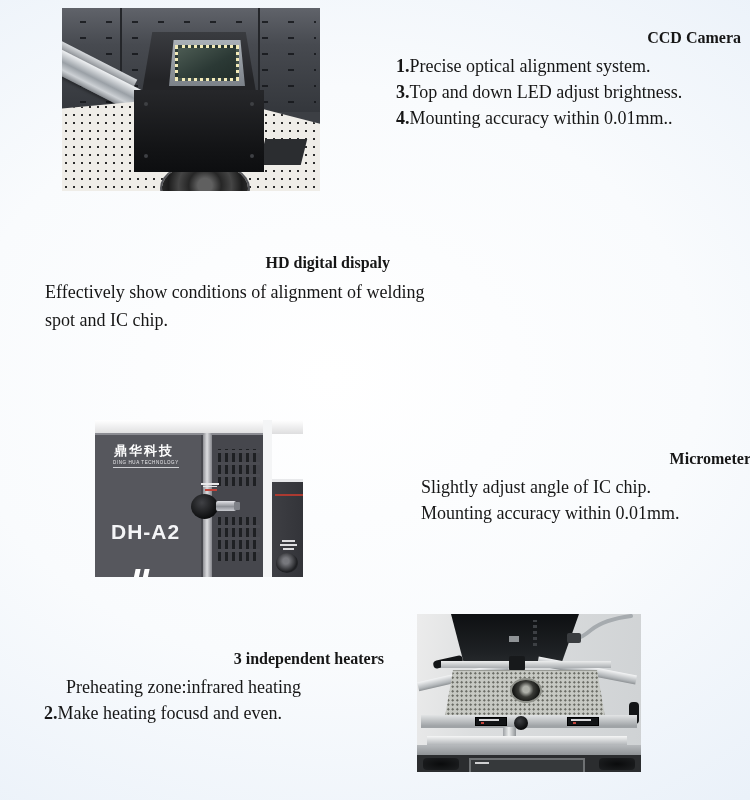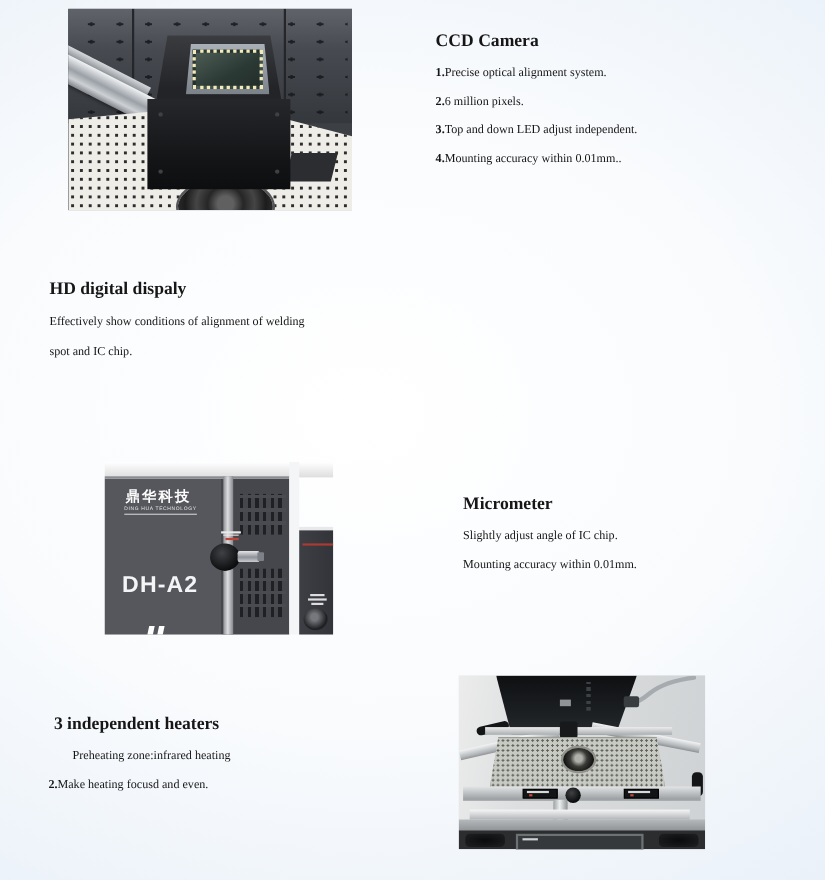--- a/index.html
+++ b/index.html
@@ -4,22 +4,22 @@
 <style>
   html,body{margin:0;padding:0;}
   .canvas{
     position:relative;width:750px;height:800px;overflow:hidden;
     background:radial-gradient(130% 95% at 44% 47%, #ffffff 0%, #f9fbfd 38%, #eaf1f9 70%, #e0ebf6 100%);
     font-family:"Liberation Serif", serif;color:#161616;
   }
   .abs{position:absolute;}
   
   .tb{position:absolute;}
-  .tb .tb-title{font-weight:bold;font-size:16px;line-height:20px;margin:0 0 5px 0;}
-  .tb .row{font-size:11px;line-height:26px;white-space:nowrap;}
+  .tb .tb-title{font-weight:bold;font-size:16px;line-height:20px;margin:0 0 5px 0;text-align:right;}
+  .tb .row{font-size:18px;line-height:26px;white-space:nowrap;}
   .tb .num{font-weight:bold;}
   .tb .row.indent{padding-left:22px;}
   #text-hd .row{line-height:28px;}
   
   #photo-ccd{left:62px;top:8px;width:258px;height:183px;background:#3c3f44;overflow:hidden;}
   .ccd-back{position:absolute;left:0;top:0;right:0;height:104px;
     background:linear-gradient(180deg,#60636a 0%,#474a50 35%,#34373c 100%);}
   .ccd-slots{position:absolute;left:8px;top:6px;right:4px;height:92px;
     background-image:radial-gradient(ellipse 5px 2.3px at center,#15171b 60%,transparent 62%);
     background-size:26px 16px;opacity:.85;}
@@ -200,22 +200,21 @@
         </div>
       </div>
       <div class="cam-front"></div>
       <div class="cam-screws"></div>
     </div>
   </div>
 
   <div class="tb" id="text-ccd" style="left:396px;top:28px;width:345px;">
     <div class="tb-title">CCD Camera</div>
     <div class="row"><span class="num">1.</span><span>Precise optical alignment system.</span></div>
-    <div class="row"><span class="num">2.</span><span>6 million pixels.</span></div>
-    <div class="row"><span class="num">3.</span><span>Top and down LED adjust independent.</span></div>
+    <div class="row"><span class="num">3.</span><span>Top and down LED adjust brightness.</span></div>
     <div class="row"><span class="num">4.</span><span>Mounting accuracy within 0.01mm..</span></div>
   </div>
 
   <div class="tb" id="text-hd" style="left:45px;top:253px;width:345px;">
     <div class="tb-title">HD digital dispaly</div>
     <div class="row">Effectively show conditions of alignment of welding</div>
     <div class="row">spot and IC chip.</div>
   </div>
 
 

